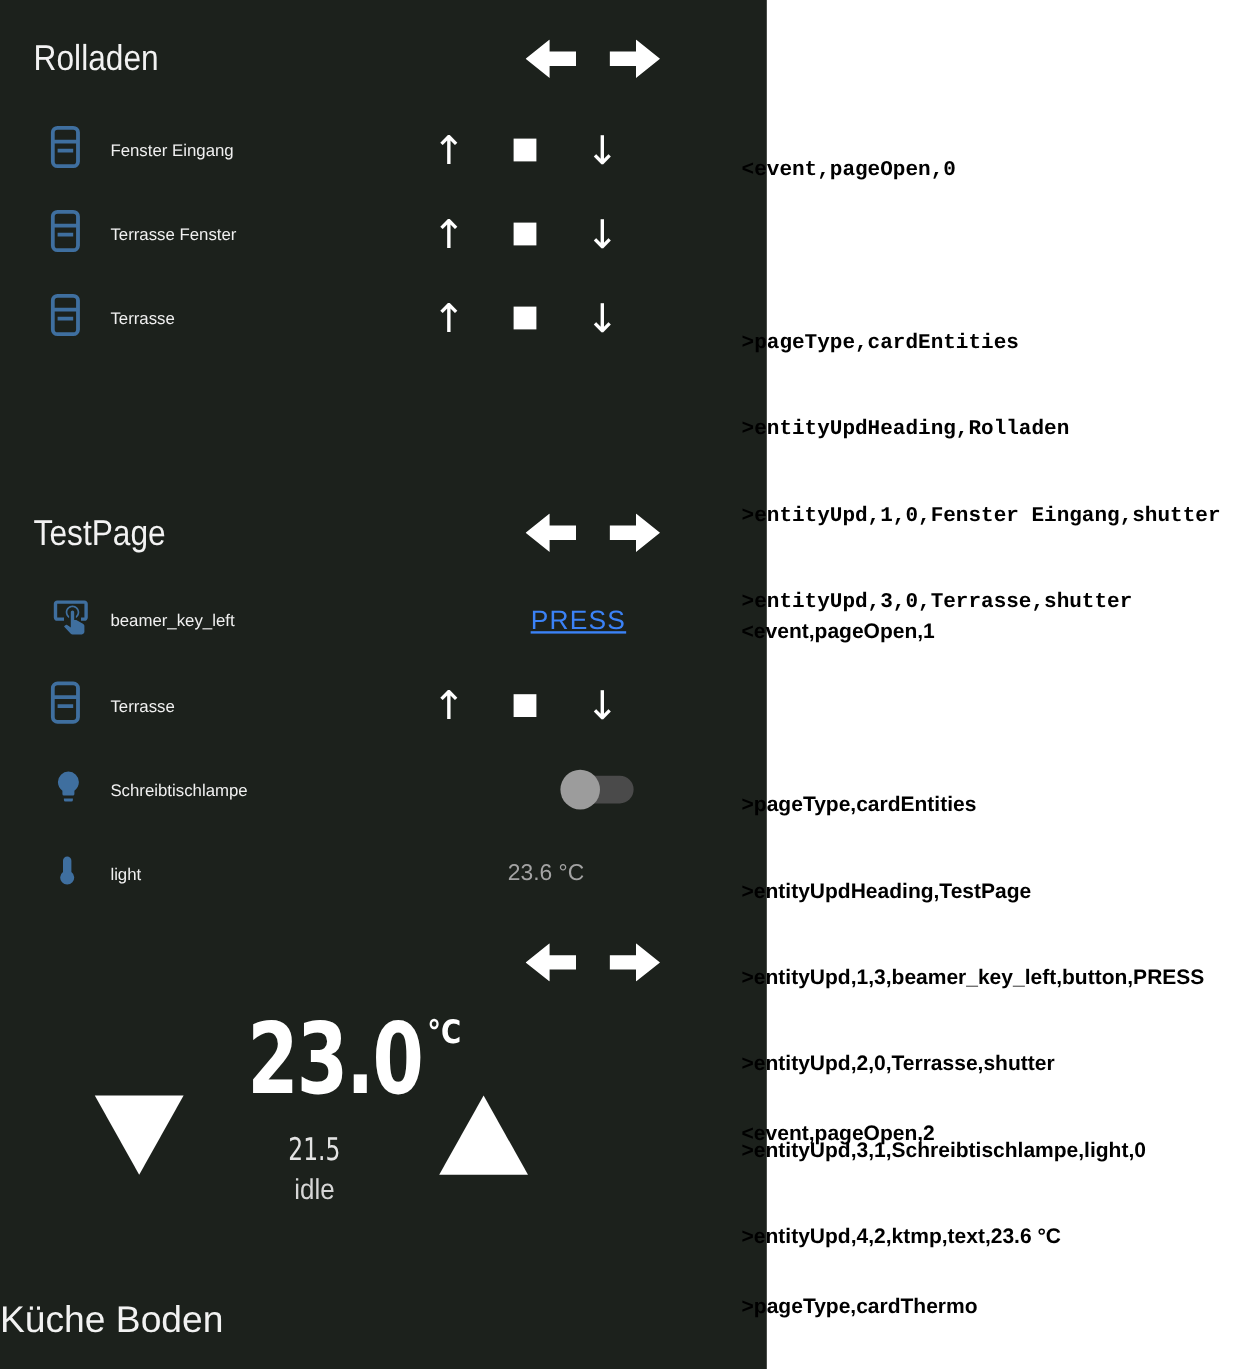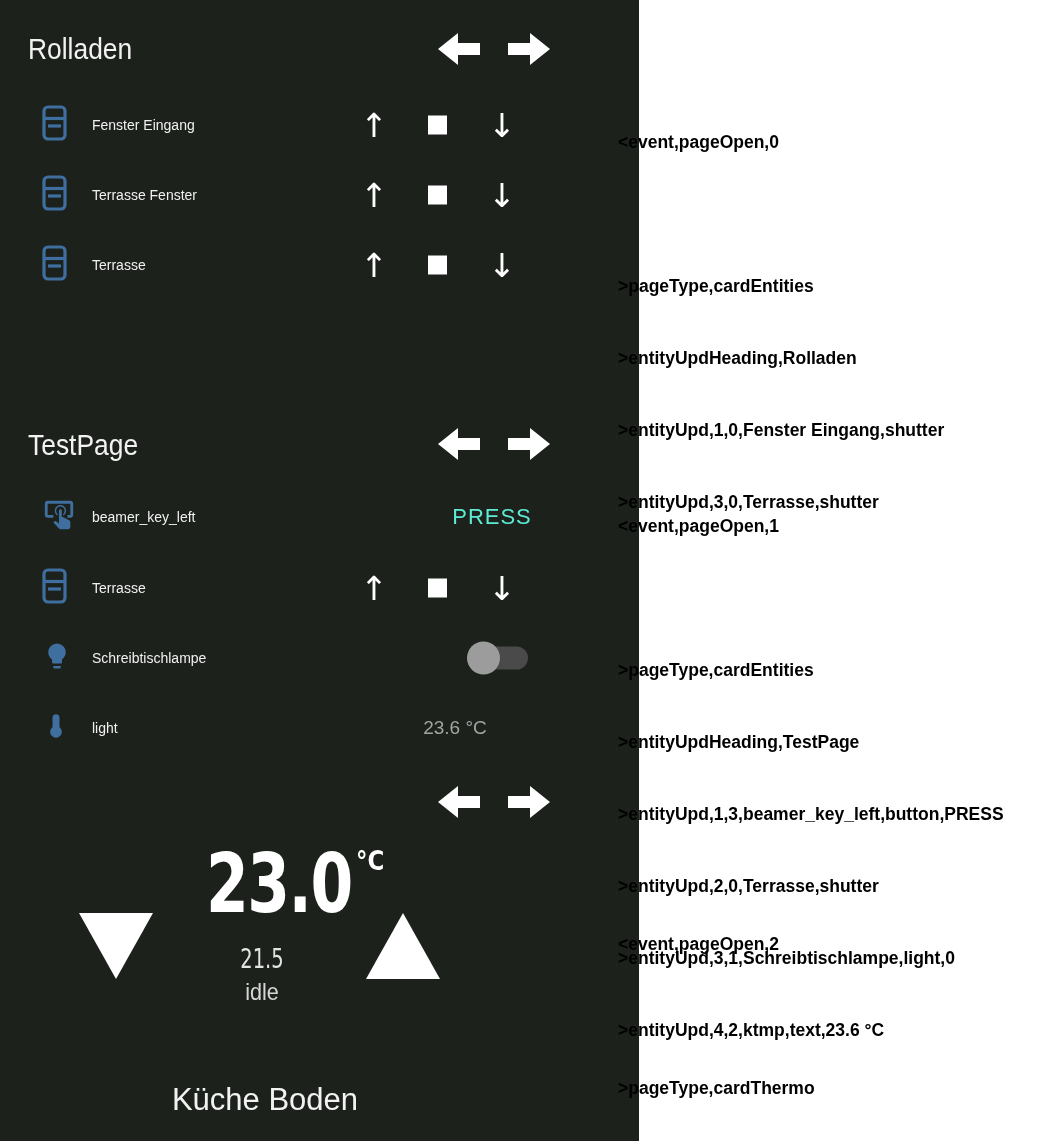--- a/index.html
+++ b/index.html
@@ -34,21 +34,21 @@
   .ctl-up   { left:352px; }
   .ctl-down { left:480px; }
   .stopbox  {
     position:absolute; left:428px; top:50%; transform:translateY(-50%);
     width:19px; height:19px; background:#ffffff; cursor:pointer;
   }
   .value {
     position:absolute; top:50%; transform:translateY(-50%);
     text-align:center; white-space:nowrap;
   }
-  .press   { left:430px; width:124px; color:#5eead4; font-size:22px; font-weight:500; letter-spacing:1px; cursor:pointer; }
+  .press   { left:420px; width:124px; color:#3b82f6; font-size:22px; font-weight:500; letter-spacing:1px; cursor:pointer;text-decoration:underline; }
   .textval { left:395px; width:120px; color:#a3a3a3; font-size:19px; }
 
   .toggle {
     position:absolute; left:470px; top:50%; transform:translateY(-50%);
     width:58px; height:23px; border-radius:12px; background:#4a4a4a; cursor:pointer;
   }
   .toggle .knob {
     position:absolute; left:-3px; top:-5px; width:33px; height:33px;
     border-radius:50%; background:#9c9c9c;
   }
@@ -79,31 +79,31 @@
   .thermo-target {
     position:absolute; left:192px; top:944px; width:140px; text-align:center;
     color:#e3e3e3; font-family:"DejaVu Sans", sans-serif; font-size:26px;
     transform:scaleX(0.75); transform-origin:center top;
   }
   .thermo-state {
     position:absolute; left:192px; top:978px; width:140px; text-align:center;
     color:#d6d6d6; font-size:24px; transform:scaleX(0.9); transform-origin:center top;
   }
   .thermo-title {
-    position:absolute; left:0; top:1082px; width:530px; text-align:center;
+    position:absolute; left:0; top:1082px; width:530px; text-align:left;
     color:#f2f2f2; font-size:31px;
   }
 
   
   .proto {
     position:absolute; left:618px; color:#000000; font-weight:700;
     font-size:17.5px; line-height:24px; white-space:pre;
   }
   .pgap { height:24px; }
-  .p0 { top:82px; } .p1 { top:466px; } .p2 { top:884px; }
+  .p0 { top:82px;font-family:Liberation Mono, monospace; } .p1 { top:466px; } .p2 { top:884px; }
 </style>
 </head>
 <body>
 
 <div class="panel">
 
   <div class="card-title" style="top:32px">Rolladen</div>
   <svg class="nav-arrow nav-left" style="top:33px" viewBox="0 0 42 32">
       <path d="M0,16 L20,0 L20,10 L42,10 L42,22 L20,22 L20,32 Z" fill="#ffffff"></path>
     </svg>

